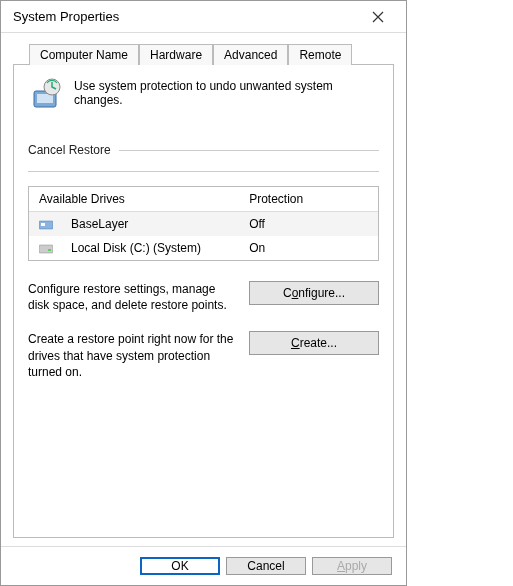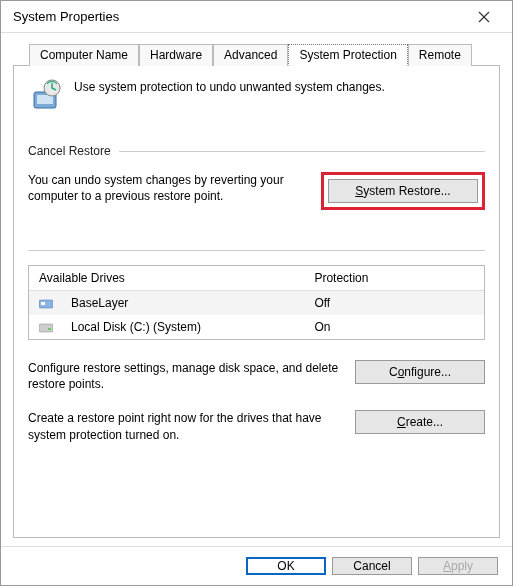--- a/index.html
+++ b/index.html
@@ -5,21 +5,21 @@
     * { box-sizing: border-box; margin: 0; padding: 0; }
     body {
       font-family: "Segoe UI", Tahoma, sans-serif;
       font-size: 12px;
       background: #fff;
       width: 513px;
       height: 586px;
       overflow: hidden;
     }
     .window {
-      width: 513px;
+      width: 407px;
       height: 586px;
       background: #fff;
       border: 1px solid #999;
       display: flex;
       flex-direction: column;
     }
     .titlebar {
       height: 32px;
       display: flex;
       align-items: center;
@@ -202,21 +202,20 @@
       <svg width="12" height="12" viewBox="0 0 12 12">
           <path d="M1 1 L11 11 M11 1 L1 11" stroke="#333" stroke-width="1.2" fill="none"></path>
         </svg>
     </div>
   </div>
 
   <div class="tabs">
     <div class="tab">Computer Name</div>
     <div class="tab">Hardware</div>
     <div class="tab">Advanced</div>
-    <div class="tab active">System Protection</div>
     <div class="tab">Remote</div>
   </div>
 
   <div class="tab-content">
     <div class="header-row">
       <div class="shield-icon">
         <svg viewBox="0 0 36 36" width="36" height="36">
           <rect x="6" y="14" width="22" height="16" rx="2" fill="#7da9d6" stroke="#3a6ea5"></rect>
           <rect x="9" y="17" width="16" height="9" fill="#cfe3f5"></rect>
           <circle cx="24" cy="10" r="8" fill="#e8e8e8" stroke="#888"></circle>
@@ -225,26 +224,20 @@
         </svg>
       </div>
       <div class="header-text">Use system protection to undo unwanted system changes.</div>
     </div>
 
     <div class="group-label">
       <span>Cancel Restore</span>
       <div class="group-line"></div>
     </div>
 
-    <div class="restore-row">
-      <div class="restore-text">You can undo system changes by reverting your computer to a previous restore point.</div>
-      <div class="restore-btn-wrap">
-        <button class="btn"><span class="u">S</span><span>ystem Restore...</span></button>
-      </div>
-    </div>
 
     <div class="group-label">
       <div class="group-line"></div>
     </div>
 
     <div class="table-wrap">
       <div class="table-head">
         <div class="th col-drive">Available Drives</div>
         <div class="th col-prot">Protection</div>
       </div>

